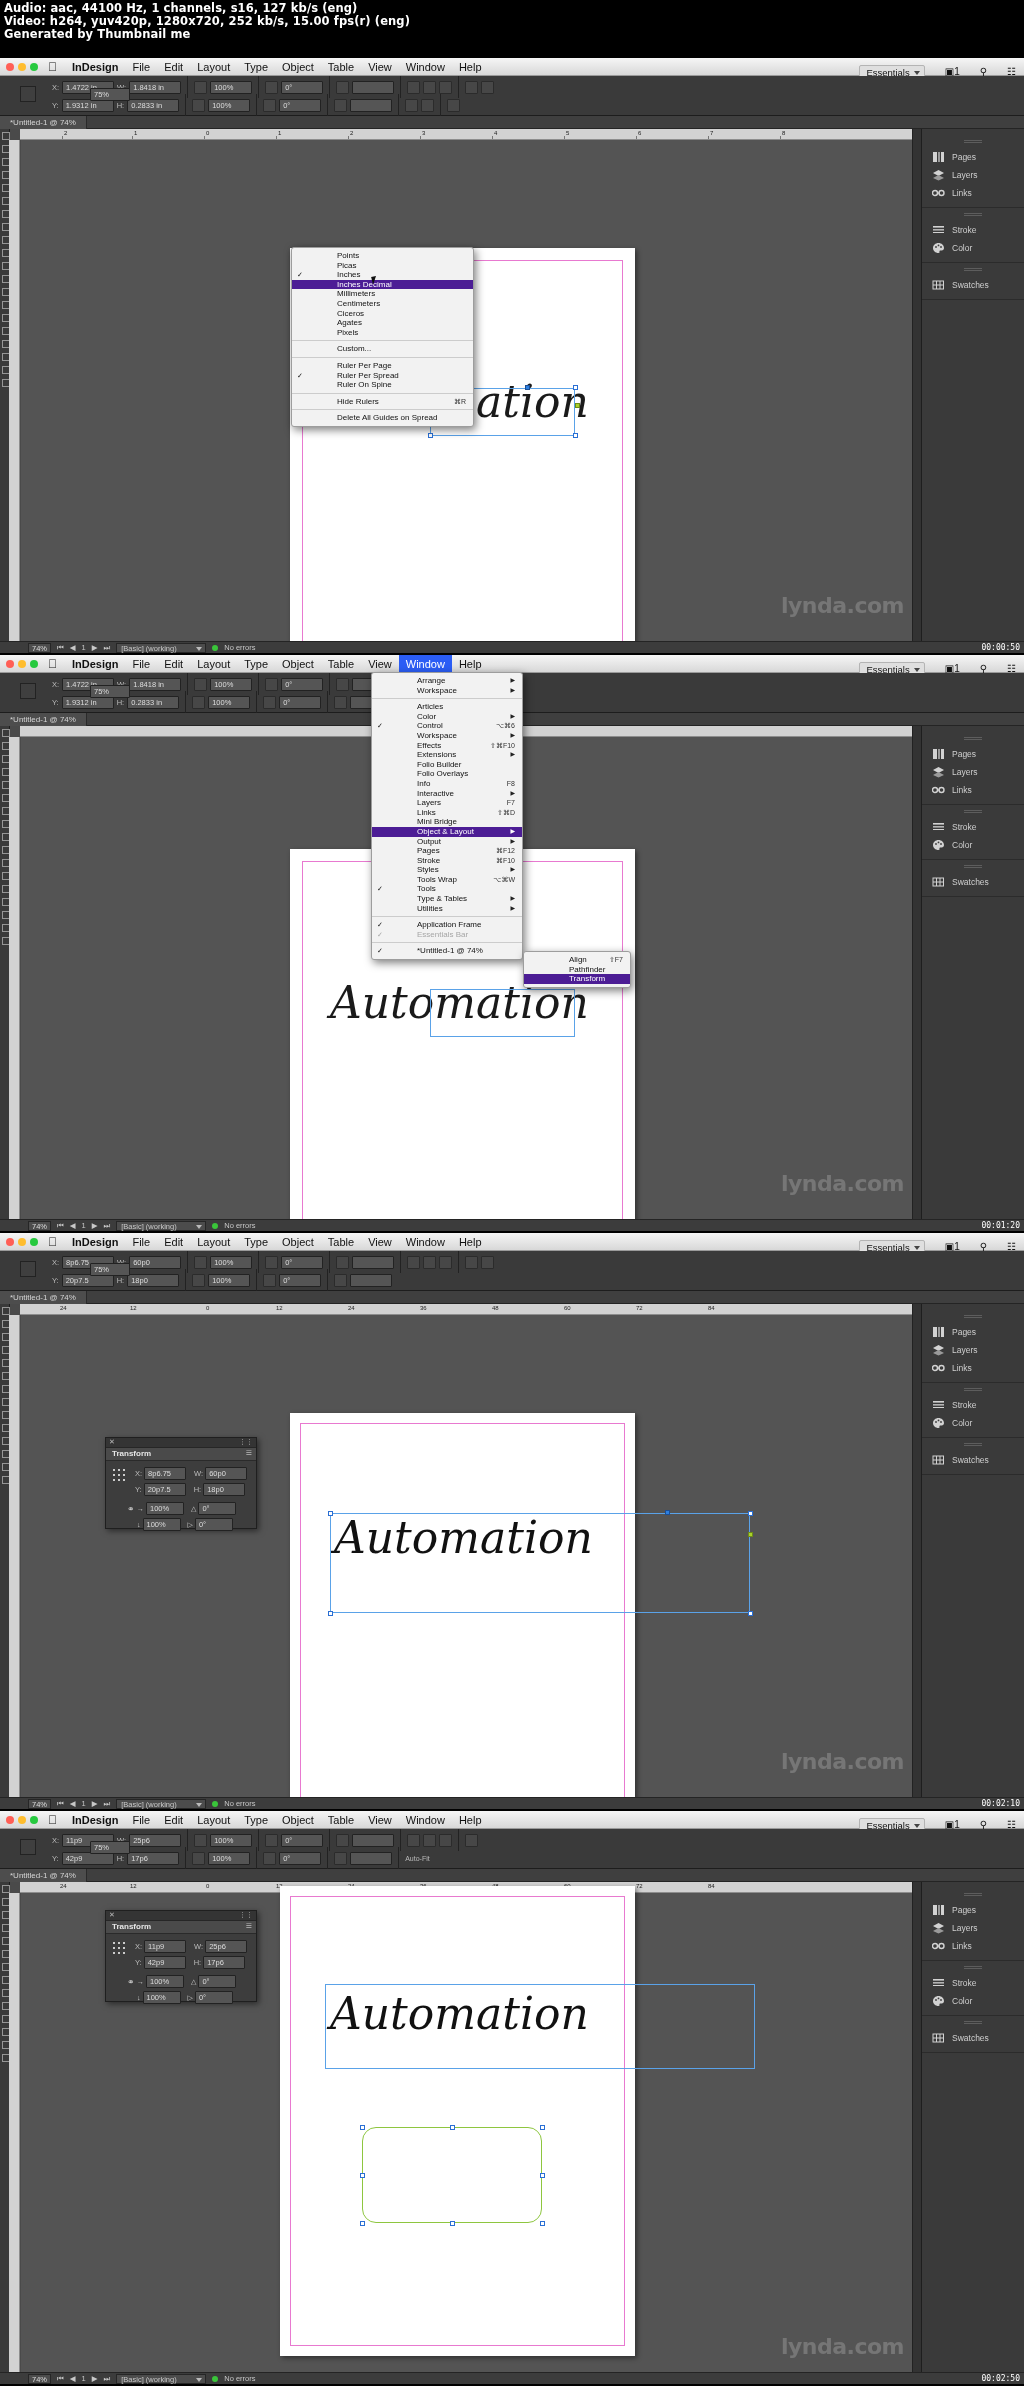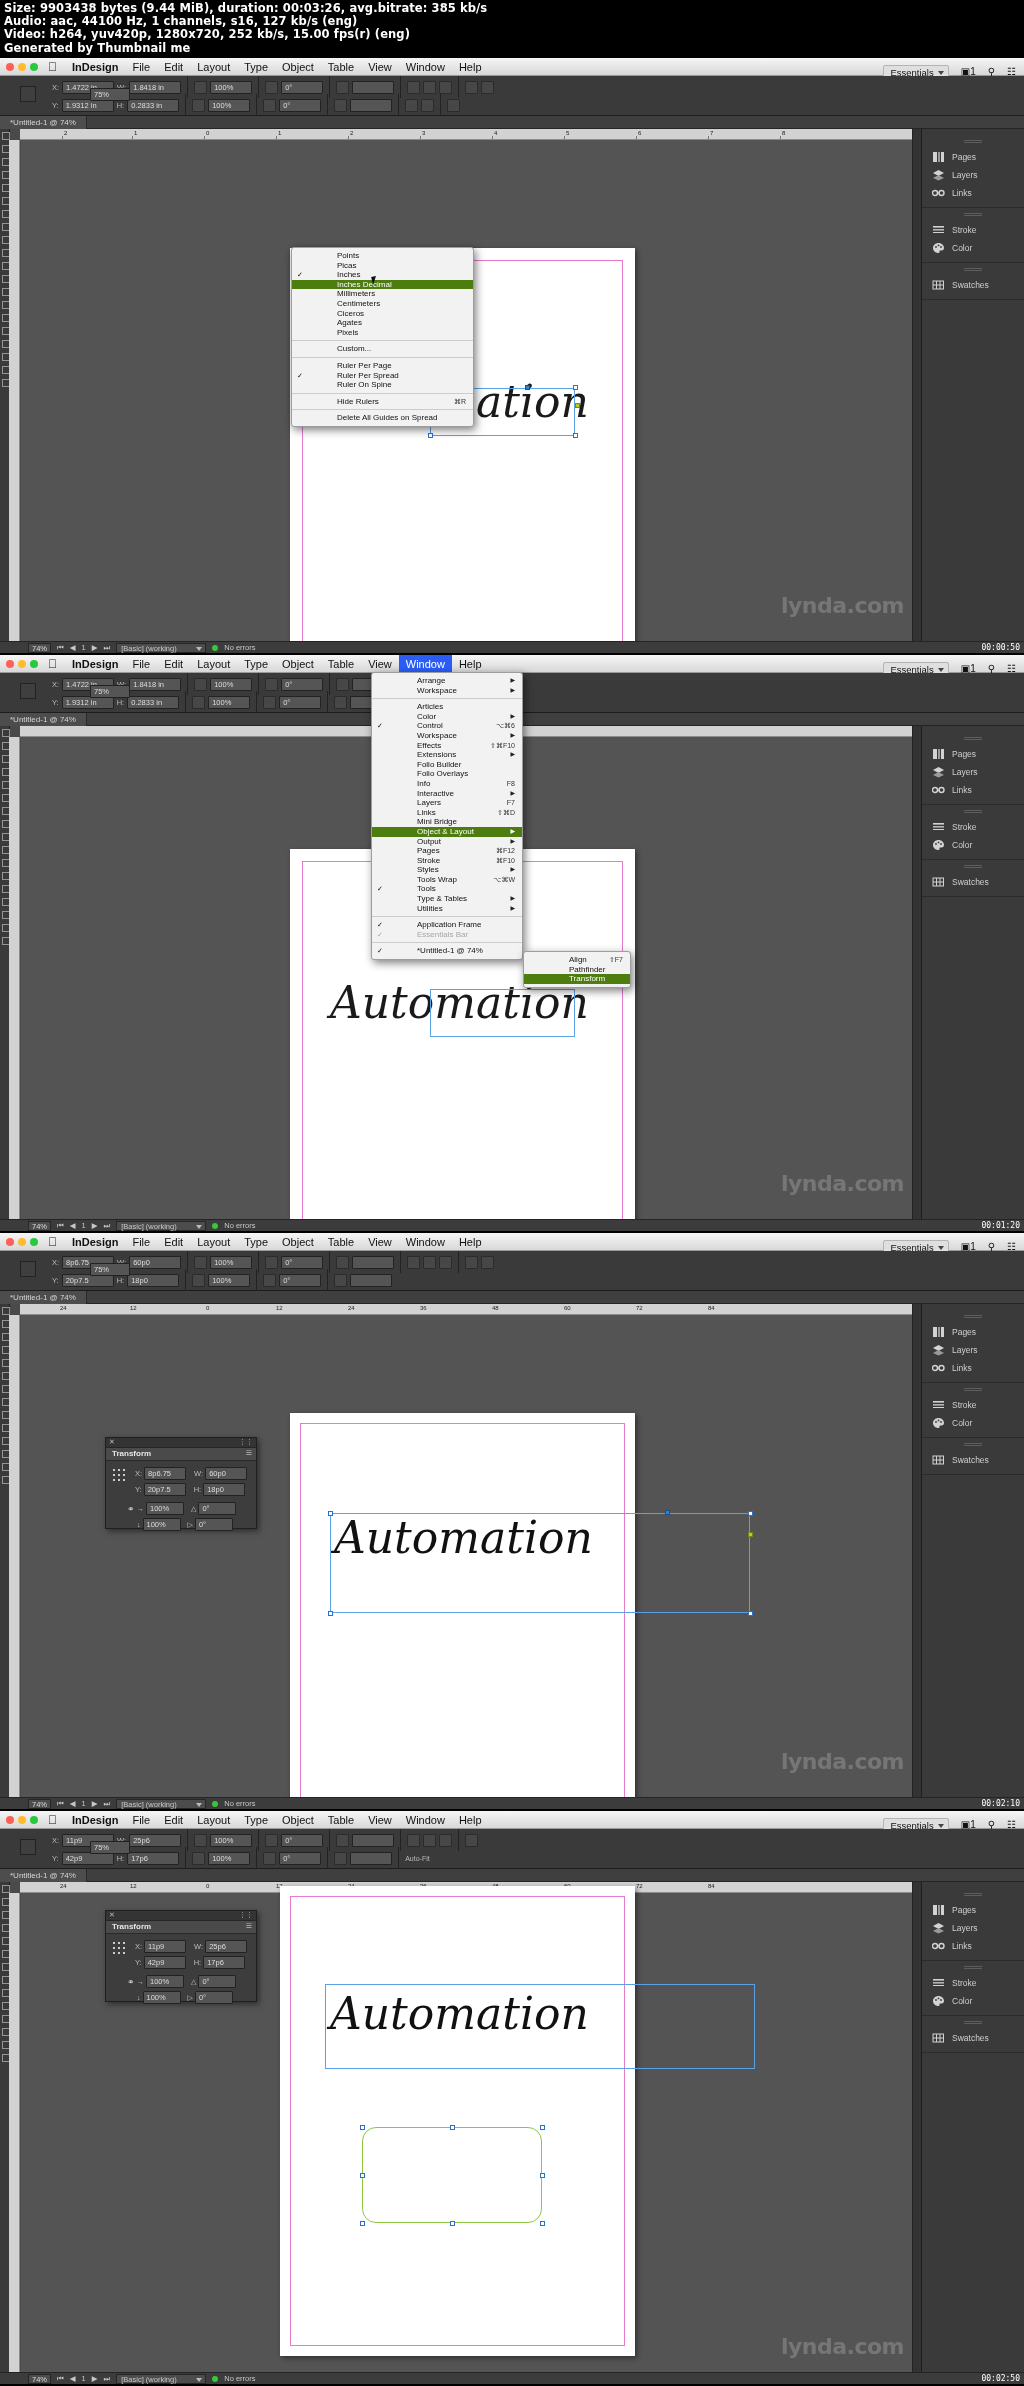--- a/index.html
+++ b/index.html
@@ -48,21 +48,21 @@
   }
   .macbar .dots { display:flex; gap:4px; padding:0 6px 0 6px; }
   .macbar .dot { width:8px;height:8px;border-radius:50%; }
   .dot.r{background:#ff5f56;} .dot.y{background:#ffbd2e;} .dot.g{background:#27c93f;}
   .macbar .apple { margin:0 8px 0 4px; font-size:12px; }
   .macbar .mi { padding:0 7px; line-height:18px; height:18px; white-space:nowrap; }
   .macbar .mi.bold { font-weight:bold; }
   .macbar .mi.sel { background:#2b5df5; color:#fff; }
   .macbar .right {
     position:absolute; right:0; top:0; height:26px;
-    display:flex; align-items:center; gap:12px; padding-right:8px;
+    display:flex; align-items:center; gap:20px; padding-right:8px;
     font-size:10px;
     text-align:center;
   }
   .macbar .ess {
     background:#dfdfdf; border:1px solid #b4b4b4; border-radius:2px;
     padding:0 14px 0 6px; height:13px; line-height:13px; font-size:9.5px;
     position:relative;
   }
   .macbar .ess::after{content:"";position:absolute;right:4px;top:5px;border-left:3px solid transparent;border-right:3px solid transparent;border-top:4px solid #444;}
 
@@ -206,40 +206,39 @@
   .menu .row {
     display:flex; align-items:center;
     height:9.6px; line-height:9.6px;
     padding:0 7px 0 5px; white-space:nowrap;
     position:relative;
   }
   .menu .row .ck { width:8px; display:inline-block; font-size:7px; }
   .menu .row .lb { flex:1;margin-left:32px; }
   .menu .row .sc { color:#333; font-size:7px; padding-left:12px; }
   .menu .row .ar { font-size:6px; color:#222; padding-left:10px; }
-  .menu .row.hl { background:#4d7c0f; color:#fff; }
+  .menu .row.hl { background:#4c1d95; color:#fff; }
   .menu .row.hl .sc, .menu .row.hl .ar { color:#fff; }
   .menu .row.dim { color:#a6a6a6; }
   .menu .row.dim .ck{color:#a6a6a6;}
   .menu .divider { height:1px; background:#cccccc; margin:3px 0; }
 
   .cursor {
     position:absolute; z-index:60;
     width:0;height:0;
     border-left:5px solid #111;
     border-bottom:8px solid transparent;
     border-right:3px solid transparent;
     transform:rotate(-14deg);
   }
 </style>
 </head>
 <body>
 
 <div class="meta">
-  <div>Size: 9903438 bytes (9.44 MiB), duration: 00:03:26, avg.bitrate: 385 kb/s</div>
   <div>Audio: aac, 44100 Hz, 1 channels, s16, 127 kb/s (eng)</div>
   <div>Video: h264, yuv420p, 1280x720, 252 kb/s, 15.00 fps(r) (eng)</div>
   <div>Generated by Thumbnail me</div>
 </div>
 
 <div class="panel p1">
 
   <div class="macbar">
     <div class="dots">
       <div class="dot r"></div>

